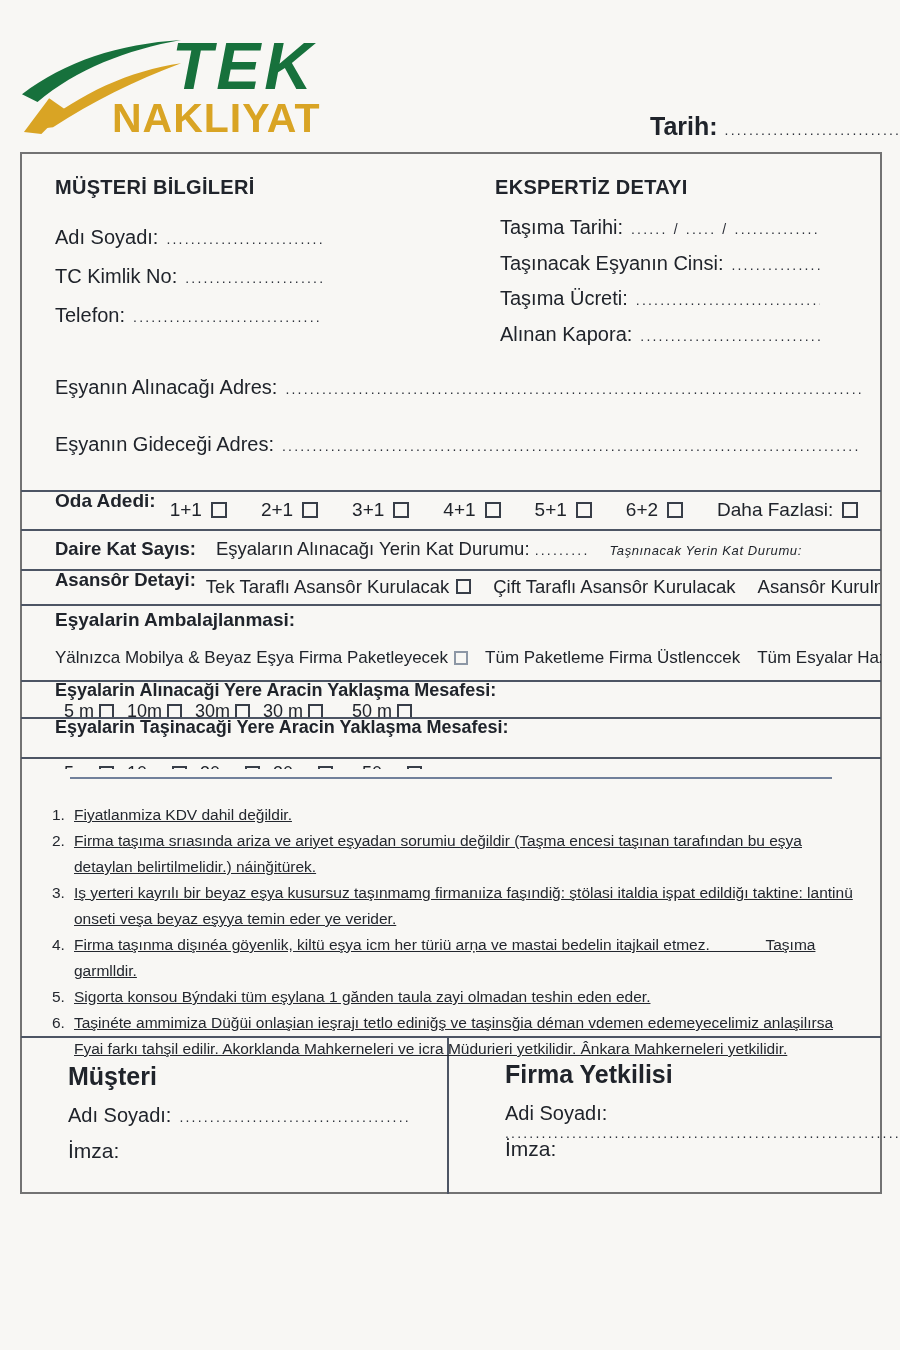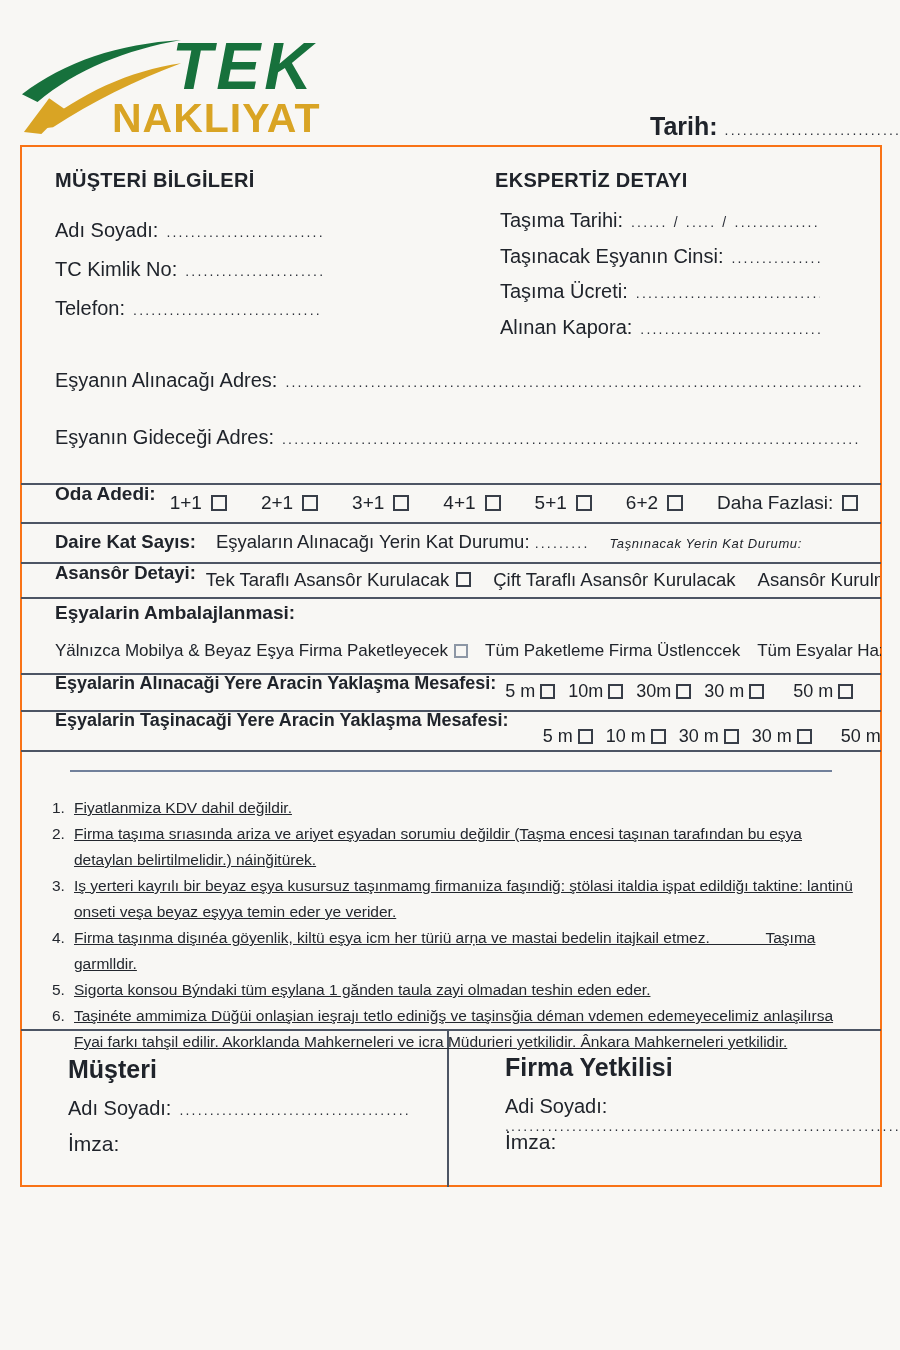--- a/index.html
+++ b/index.html
@@ -15,21 +15,21 @@
   .tarih { position:absolute; left:650px; top:112px; font-size:25px; font-weight:bold; white-space:nowrap; }
   .tarih .dots { font-weight:normal; }
 
   .dots { font-size:14px; letter-spacing:2.2px; color:#2b2f38; white-space:nowrap; overflow:hidden; }
   .frow { display:flex; align-items:baseline; }
   .frow .dots { flex:1; }
   .lbl { white-space:nowrap; margin-right:8px; }
   .blabel { font-weight:bold; white-space:nowrap; }
 
   
-  .box { position:absolute; left:20px; top:145px; width:862px; height:1042px; border:2px solid #f97316; background:transparent; }
+  .box { position:absolute; left:20px; top:152px; width:862px; height:1042px; border:2px solid #737373; background:transparent; }
   .hline { position:absolute; left:-1px; right:-1px; border-top:2px solid #4d5564; }
   .vline { position:absolute; border-left:2px solid #4d5564; }
 
   .sec-title { position:absolute; font-size:20px; font-weight:bold; letter-spacing:0.3px; }
   .field { position:absolute; font-size:20px; }
   .field .frow { width:100%; }
 
   .addr { position:absolute; left:33px; width:806px; font-size:20px; }
 
   .rowline { position:absolute; left:0; right:0; display:flex; white-space:nowrap; overflow:hidden; }
@@ -46,21 +46,21 @@
   .row-daire .part { margin-right:20px; }
   .row-daire .part2 { letter-spacing:0.6px; font-size:13px;font-style:italic; }
 
   .row-asansor { top:415px; height:35px; padding-left:33px; font-size:18.5px; }
   .row-asansor .opts { display:flex; align-items:center; gap:22px; margin-left:10px; }
 
   .pack-title { position:absolute; left:33px; top:455px; font-size:19px; font-weight:bold; }
   .pack-opts { position:absolute; left:33px; top:494px; width:826px; display:flex; align-items:center; gap:17px; font-size:17px; white-space:nowrap; overflow:hidden; }
   .pack-opts .cbx { width:14px; height:14px; border-color:#8d97a5; margin-left:6px; }
 
-  .row-mes { font-size:18px; }
+  .row-mes { font-size:18px;flex-direction:column; }
   .row-mes1 { top:526px; height:37px; padding-left:33px; }
   .row-mes2 { top:563px; height:52px; padding-left:33px;gap:25px; }
   .row-mes .opts { display:flex; align-items:center; gap:13px; margin-left:9px; }
   .row-mes .opts .opt:nth-child(5), .row-mes .opts .opt:nth-child(6) { margin-left:16px; }
   .row-mes .cbx { margin-left:5px; }
 
   .innerline { position:absolute; left:48px; top:623px; width:762px; border-top:2px solid #71809a; }
 
   .terms { position:absolute; left:30px; top:648px; width:812px; font-size:15.5px; line-height:26px; color:#23272e; }
   .term { display:flex; }

